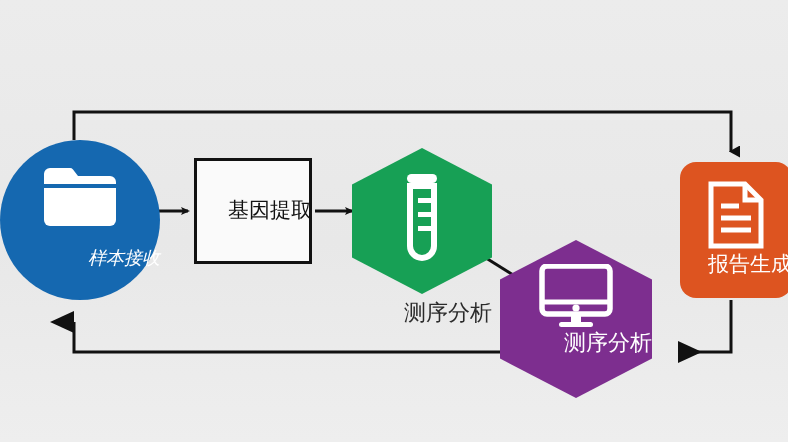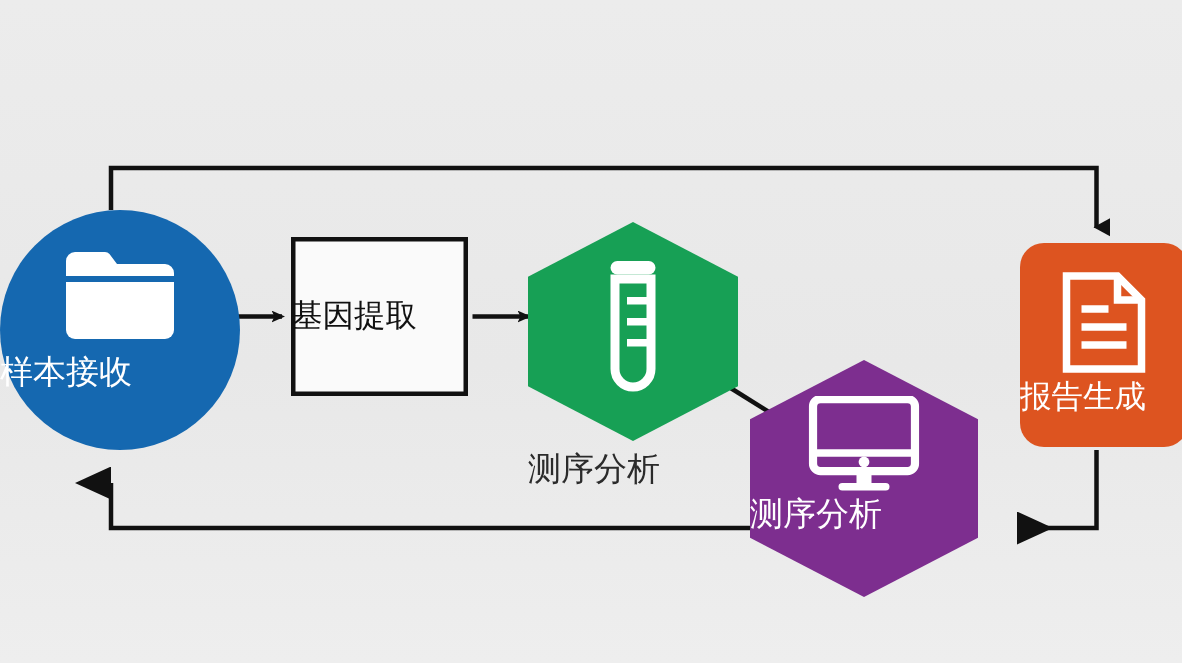--- a/index.html
+++ b/index.html
@@ -40,21 +40,21 @@
     height: 442px;
   }
 
   
   .node {
     position: absolute;
   }
   .node-label {
     position: absolute;
     width: 100%;
-    text-align: left;
+    text-align: right;
     white-space: nowrap;
     font-size: 21px;
     font-weight: 500;
   }
 
   
   #node-sample {
     left: 0px;
     top: 140px;
     width: 160px;
@@ -68,23 +68,24 @@
     border-radius: 50%;
     background: #1568b0;
   }
   #node-sample .icon {
     position: absolute;
     left: 50%;
     top: 26px;
     transform: translateX(-50%);
   }
   #node-sample .node-label {
-    top: 93px;
+    top: 106px;
     color: #ffffff;
-    font-size: 22px;
+    font-size: 18px;
+    font-style: italic;
   }
 
   
   #node-extract {
     left: 194px;
     top: 158px;
     width: 118px;
     height: 106px;
   }
   #node-extract .shape {

